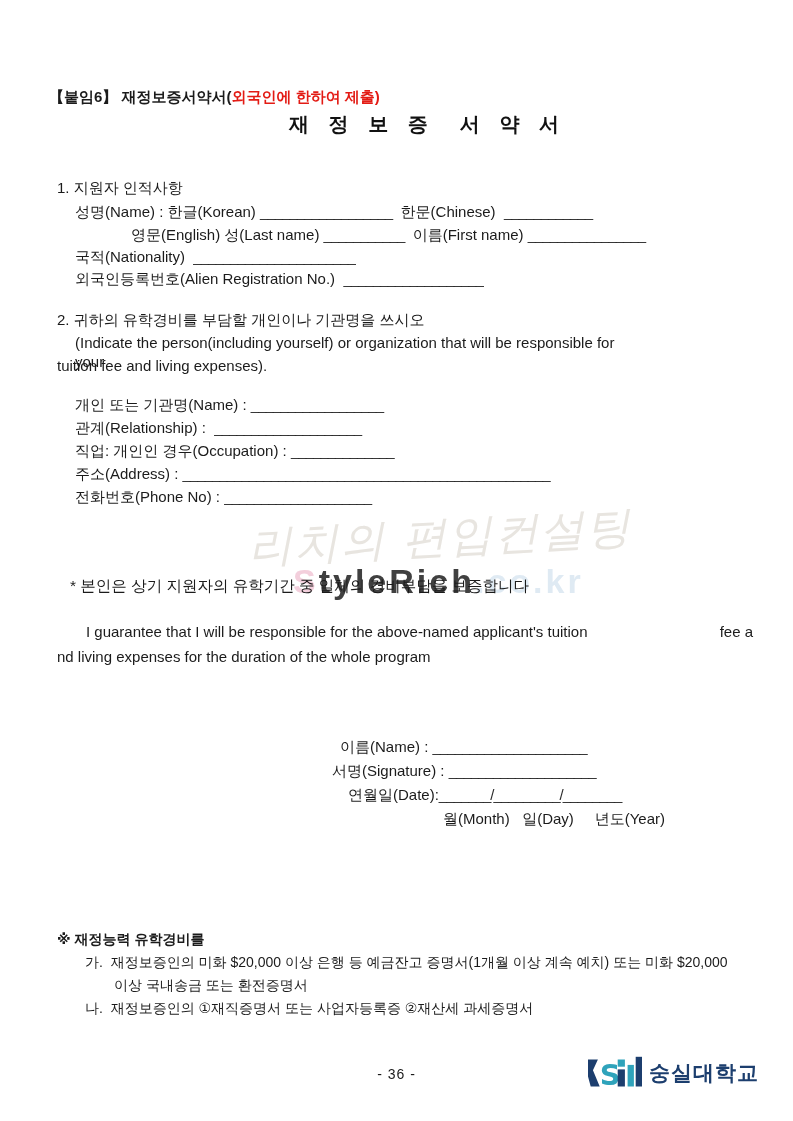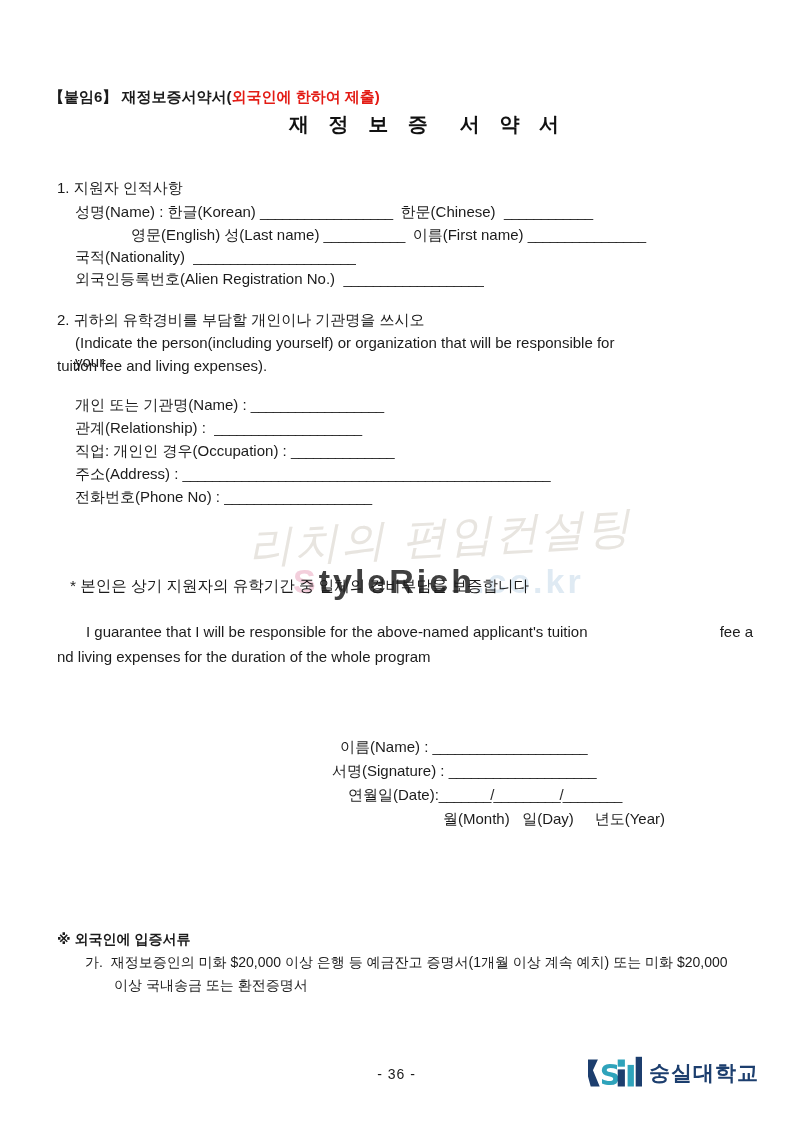--- a/index.html
+++ b/index.html
@@ -81,26 +81,27 @@
   <div class="line" style="left:57px;top:648px;">nd living expenses for the duration of the whole program</div>
 
   <div class="line" style="left:340px;top:738px;"><span>이름(Name) : </span><span class="blank">_____________________</span></div>
 
   <div class="line" style="left:332px;top:762px;"><span>서명(Signature) : </span><span class="blank">____________________</span></div>
 
   <div class="line" style="left:348px;top:786px;"><span>연월일(Date):</span><span class="blank">_______/_________/________</span></div>
 
   <div class="line" style="left:443px;top:810px;">월(Month)   일(Day)     년도(Year)</div>
 
-  <div class="line bold notes" style="left:57px;top:931px;">※ 외국인에 입증서류</div>
+  <div class="line bold notes" style="left:57px;top:931px;">※ 재정능력 유학경비를</div>
 
   <div class="line notes" style="left:85px;top:954px;"><span>가.</span><span>  </span><span>재정보증인의 미화 $20,000 이상 은행 등 예금잔고 증명서(1개월 이상 계속 예치) 또는 미화 $20,000</span></div>
 
   <div class="line notes" style="left:114px;top:977px;">이상 국내송금 또는 환전증명서</div>
 
+  <div class="line notes" style="left:85px;top:1000px;"><span>나.</span><span>  </span><span>재정보증인의 ①재직증명서 또는 사업자등록증 ②재산세 과세증명서</span></div>
 
   <div class="line pagenum" style="top:1066px;">- 36 -</div>
 
   <div class="footer-logo">
     <span style="display:inline-block;line-height:0;">
       <svg width="54" height="34" viewBox="0 0 60 36">
         <polygon points="0,3 11,3 5.5,15 13,33 3,33 0,22" fill="#1c3e6e"></polygon>
         <text x="13" y="31" font-family="'DejaVu Sans',sans-serif" font-size="32" font-weight="bold" fill="#2fa3bb">S</text>
         <rect x="33" y="3" width="8" height="8" fill="#2fa3bb"></rect>
         <rect x="33" y="14" width="8" height="19" fill="#1c3e6e"></rect>

